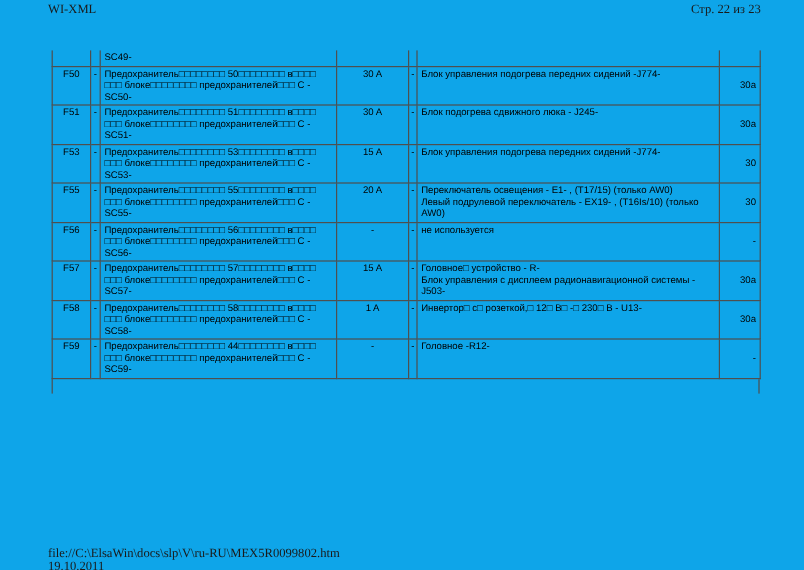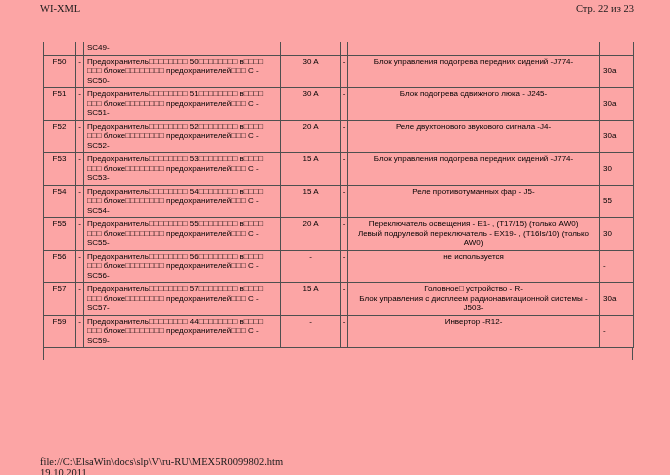--- a/index.html
+++ b/index.html
@@ -1,21 +1,21 @@
 <!DOCTYPE html>
 <html><head>
 <meta charset="utf-8">
 <style>
   * { margin: 0; padding: 0; box-sizing: border-box; }
   html, body { background: #e8e8e8; }
   .page {
     position: relative;
     width: 670px;
     height: 475px;
-    background: #fca5a5;
+    background: #0ea5e9;
     font-family: "Liberation Sans", "DejaVu Sans", sans-serif;
     color: #000;
     overflow: hidden;
   }
   .page-header, .page-footer {
     position: absolute;
     left: 40px;
     right: 36px;
     display: flex;
     justify-content: space-between;
@@ -45,22 +45,22 @@
     vertical-align: top;
     padding: 1px 3px 2px 3px;
     overflow: hidden;
   }
   .fuse-table tr.data-row td { height: 32px; }
   .fuse-table tr.carryover td { border-top: none; height: 13px; }
   td.c-fuse  { text-align: center; padding-left: 1px; padding-right: 1px; }
   td.c-sep   { text-align: center; padding-left: 0; padding-right: 0; }
   td.c-desc  { white-space: pre-line; }
   td.c-amps  { text-align: center; }
-  td.c-comp  { white-space: pre-line; text-align: center; }
-  td.c-rating{ text-align: left; vertical-align: middle; }
+  td.c-comp  { white-space: pre-line; }
+  td.c-rating{ text-align: right; vertical-align: middle; }
   .table-cut {
     width: 590px;
     height: 12px;
     border-left: 1px solid #4f4f4f;
     border-right: 1px solid #4f4f4f;
   }
 </style>
 </head>
 <body>
 
@@ -108,51 +108,29 @@
     <td class="c-sep">-</td>
     <td class="c-desc">Предохранитель□□□□□□□□ 51□□□□□□□□ в□□□□
 □□□ блоке□□□□□□□□ предохранителей□□□ C -
 SC51-</td>
     <td class="c-amps">30 A</td>
     <td class="c-sep">-</td>
     <td class="c-comp">Блок подогрева сдвижного люка - J245-</td>
     <td class="c-rating">30a</td>
   </tr>
           <tr class="data-row">
-    <td class="c-fuse">F52</td>
-    <td class="c-sep">-</td>
-    <td class="c-desc">Предохранитель□□□□□□□□ 52□□□□□□□□ в□□□□
-□□□ блоке□□□□□□□□ предохранителей□□□ C -
-SC52-</td>
-    <td class="c-amps">20 A</td>
-    <td class="c-sep">-</td>
-    <td class="c-comp">Реле двухтонового звукового сигнала -J4-</td>
-    <td class="c-rating">30a</td>
-  </tr>
-          <tr class="data-row">
     <td class="c-fuse">F53</td>
     <td class="c-sep">-</td>
     <td class="c-desc">Предохранитель□□□□□□□□ 53□□□□□□□□ в□□□□
 □□□ блоке□□□□□□□□ предохранителей□□□ C -
 SC53-</td>
     <td class="c-amps">15 A</td>
     <td class="c-sep">-</td>
     <td class="c-comp">Блок управления подогрева передних сидений -J774-</td>
     <td class="c-rating">30</td>
-  </tr>
-          <tr class="data-row">
-    <td class="c-fuse">F54</td>
-    <td class="c-sep">-</td>
-    <td class="c-desc">Предохранитель□□□□□□□□ 54□□□□□□□□ в□□□□
-□□□ блоке□□□□□□□□ предохранителей□□□ C -
-SC54-</td>
-    <td class="c-amps">15 A</td>
-    <td class="c-sep">-</td>
-    <td class="c-comp">Реле противотуманных фар - J5-</td>
-    <td class="c-rating">55</td>
   </tr>
           <tr class="data-row">
     <td class="c-fuse">F55</td>
     <td class="c-sep">-</td>
     <td class="c-desc">Предохранитель□□□□□□□□ 55□□□□□□□□ в□□□□
 □□□ блоке□□□□□□□□ предохранителей□□□ C -
 SC55-</td>
     <td class="c-amps">20 A</td>
     <td class="c-sep">-</td>
     <td class="c-comp">Переключатель освещения - E1- , (T17/15) (только AW0)
@@ -178,28 +156,39 @@
 □□□ блоке□□□□□□□□ предохранителей□□□ C -
 SC57-</td>
     <td class="c-amps">15 A</td>
     <td class="c-sep">-</td>
     <td class="c-comp">Головное□ устройство - R-
 Блок управления с дисплеем радионавигационной системы -
 J503-</td>
     <td class="c-rating">30a</td>
   </tr>
           <tr class="data-row">
+    <td class="c-fuse">F58</td>
+    <td class="c-sep">-</td>
+    <td class="c-desc">Предохранитель□□□□□□□□ 58□□□□□□□□ в□□□□
+□□□ блоке□□□□□□□□ предохранителей□□□ C -
+SC58-</td>
+    <td class="c-amps">1 A</td>
+    <td class="c-sep">-</td>
+    <td class="c-comp">Инвертор□ с□ розеткой,□ 12□ В□ -□ 230□ В - U13-</td>
+    <td class="c-rating">30a</td>
+  </tr>
+          <tr class="data-row">
     <td class="c-fuse">F59</td>
     <td class="c-sep">-</td>
     <td class="c-desc">Предохранитель□□□□□□□□ 44□□□□□□□□ в□□□□
 □□□ блоке□□□□□□□□ предохранителей□□□ C -
 SC59-</td>
     <td class="c-amps">-</td>
     <td class="c-sep">-</td>
-    <td class="c-comp">Инвертор -R12-</td>
+    <td class="c-comp">Головное -R12-</td>
     <td class="c-rating">-</td>
   </tr>
         </tbody>
     </table>
     <div class="table-cut"></div>
   </div>
 
   <div class="page-footer">
     <span>file://C:\ElsaWin\docs\slp\V\ru-RU\MEX5R0099802.htm</span>
     <span>19.10.2011</span>

